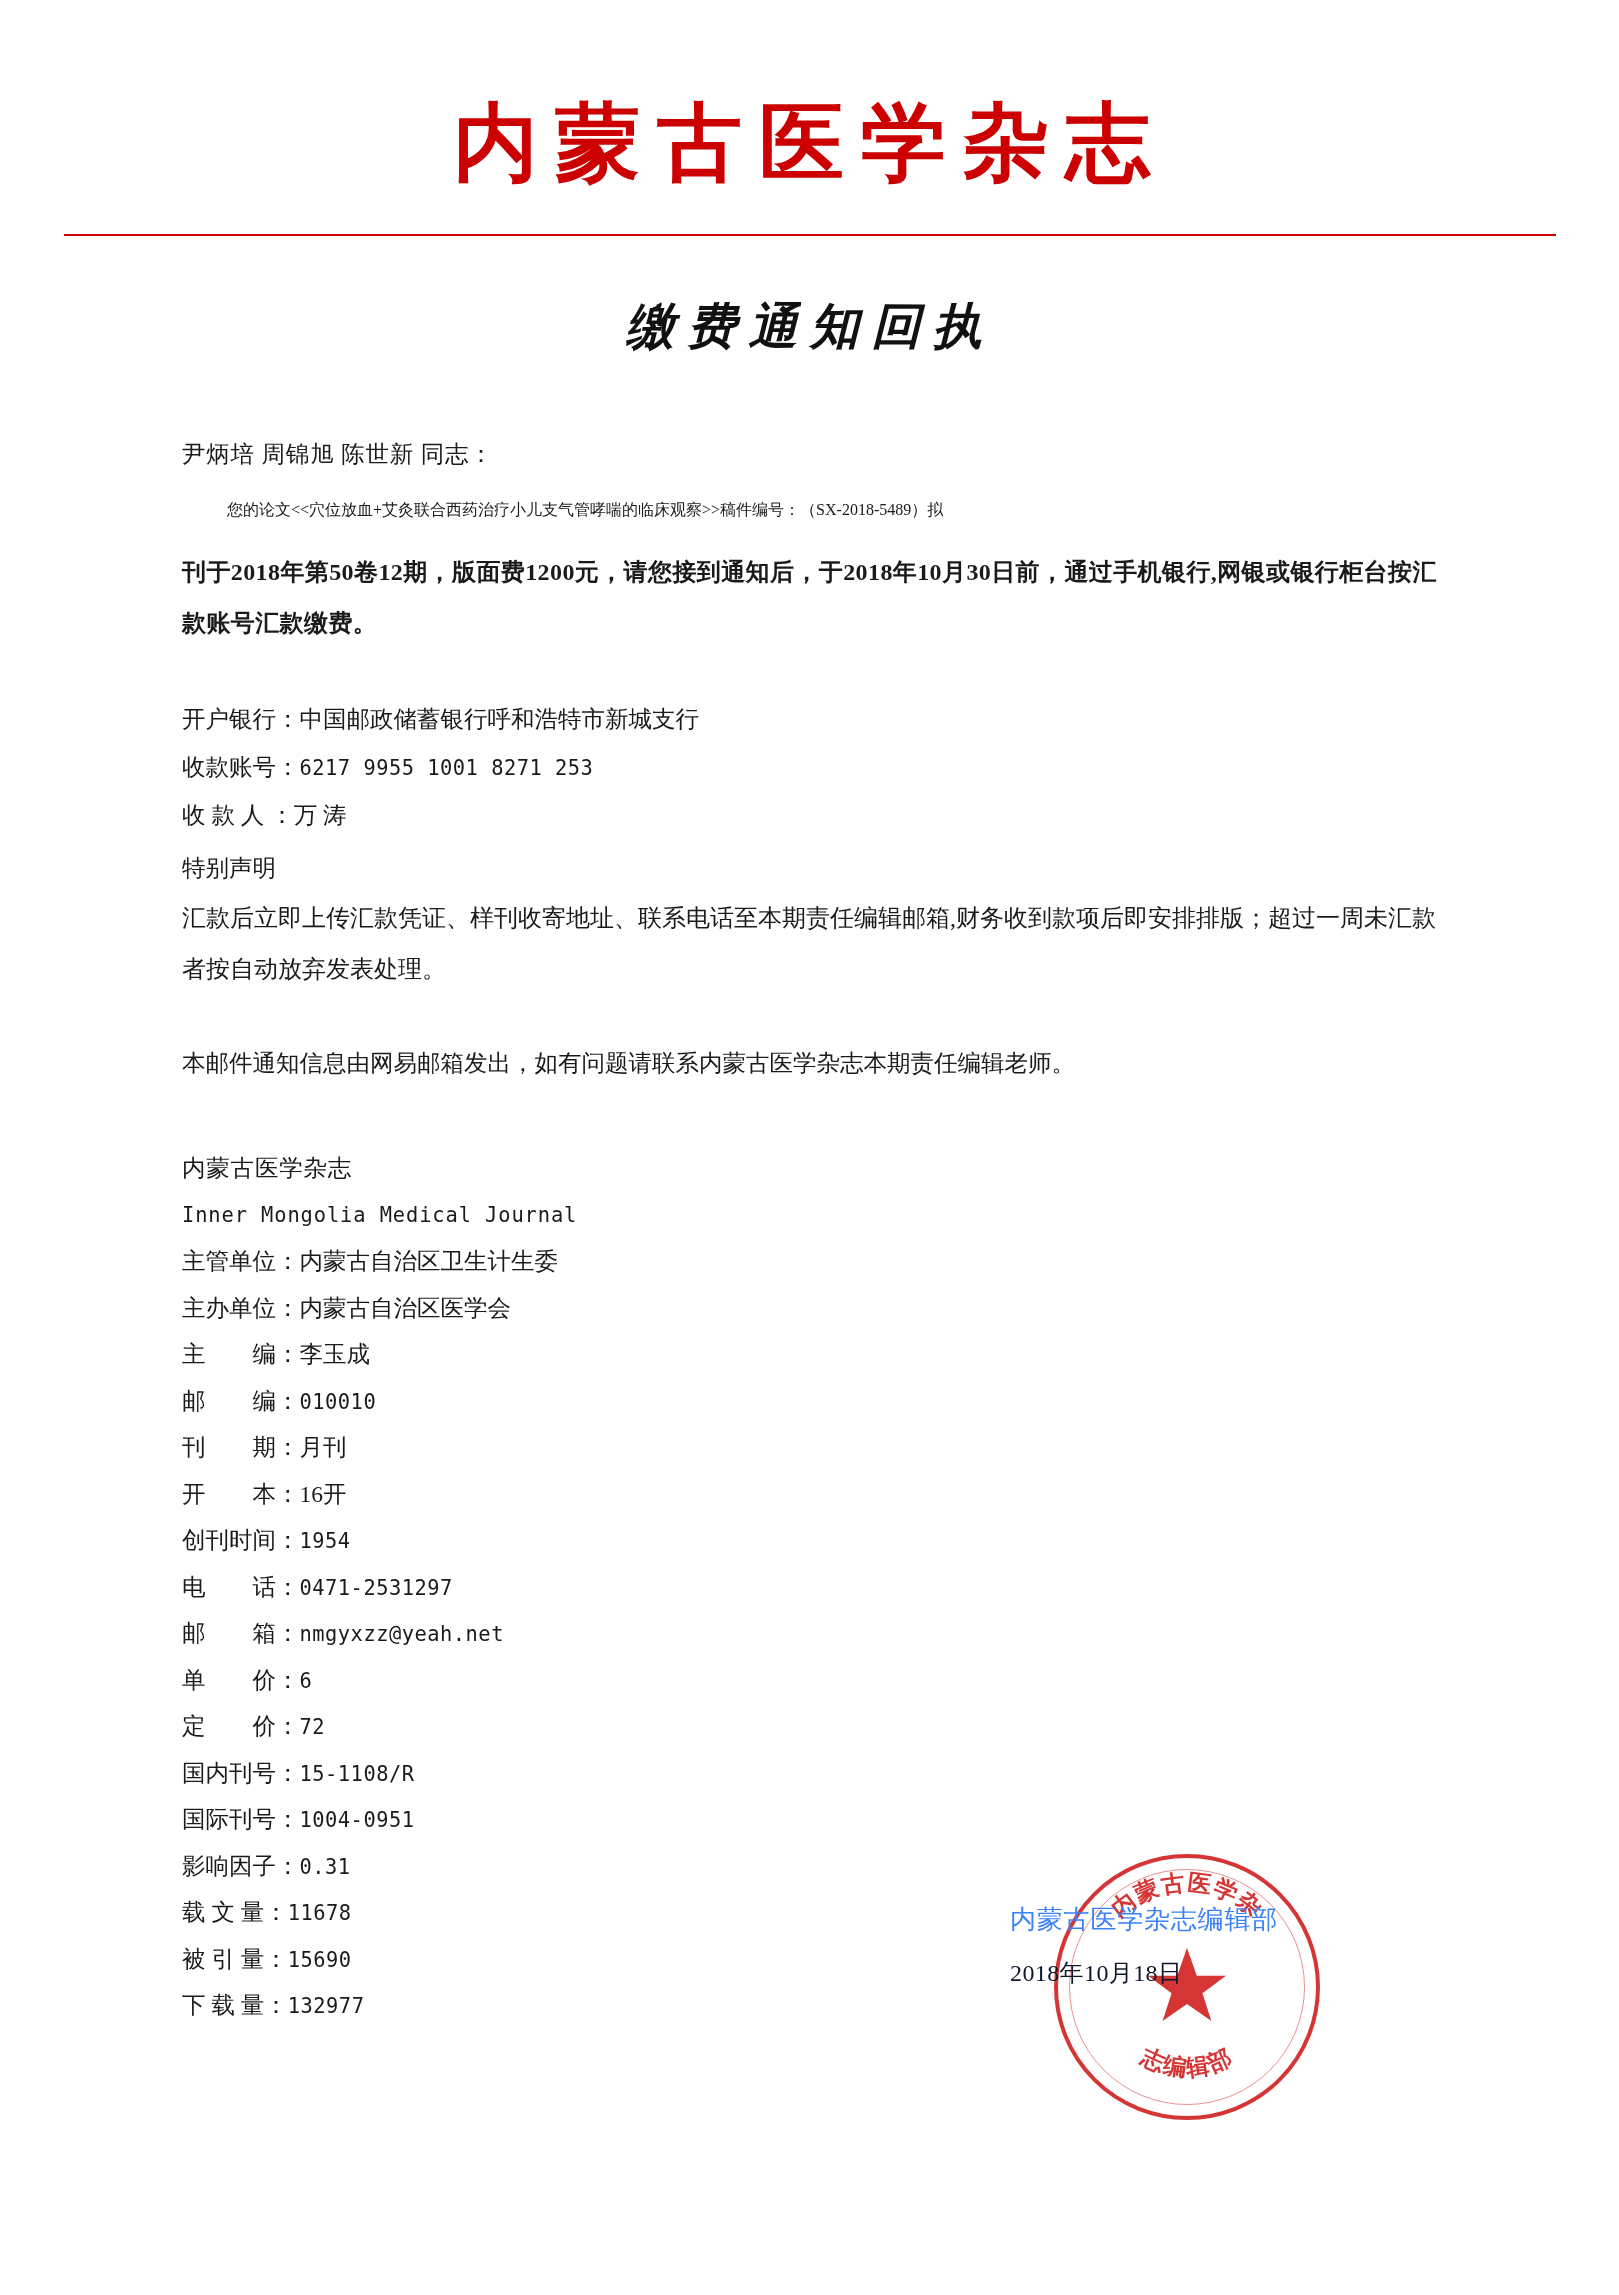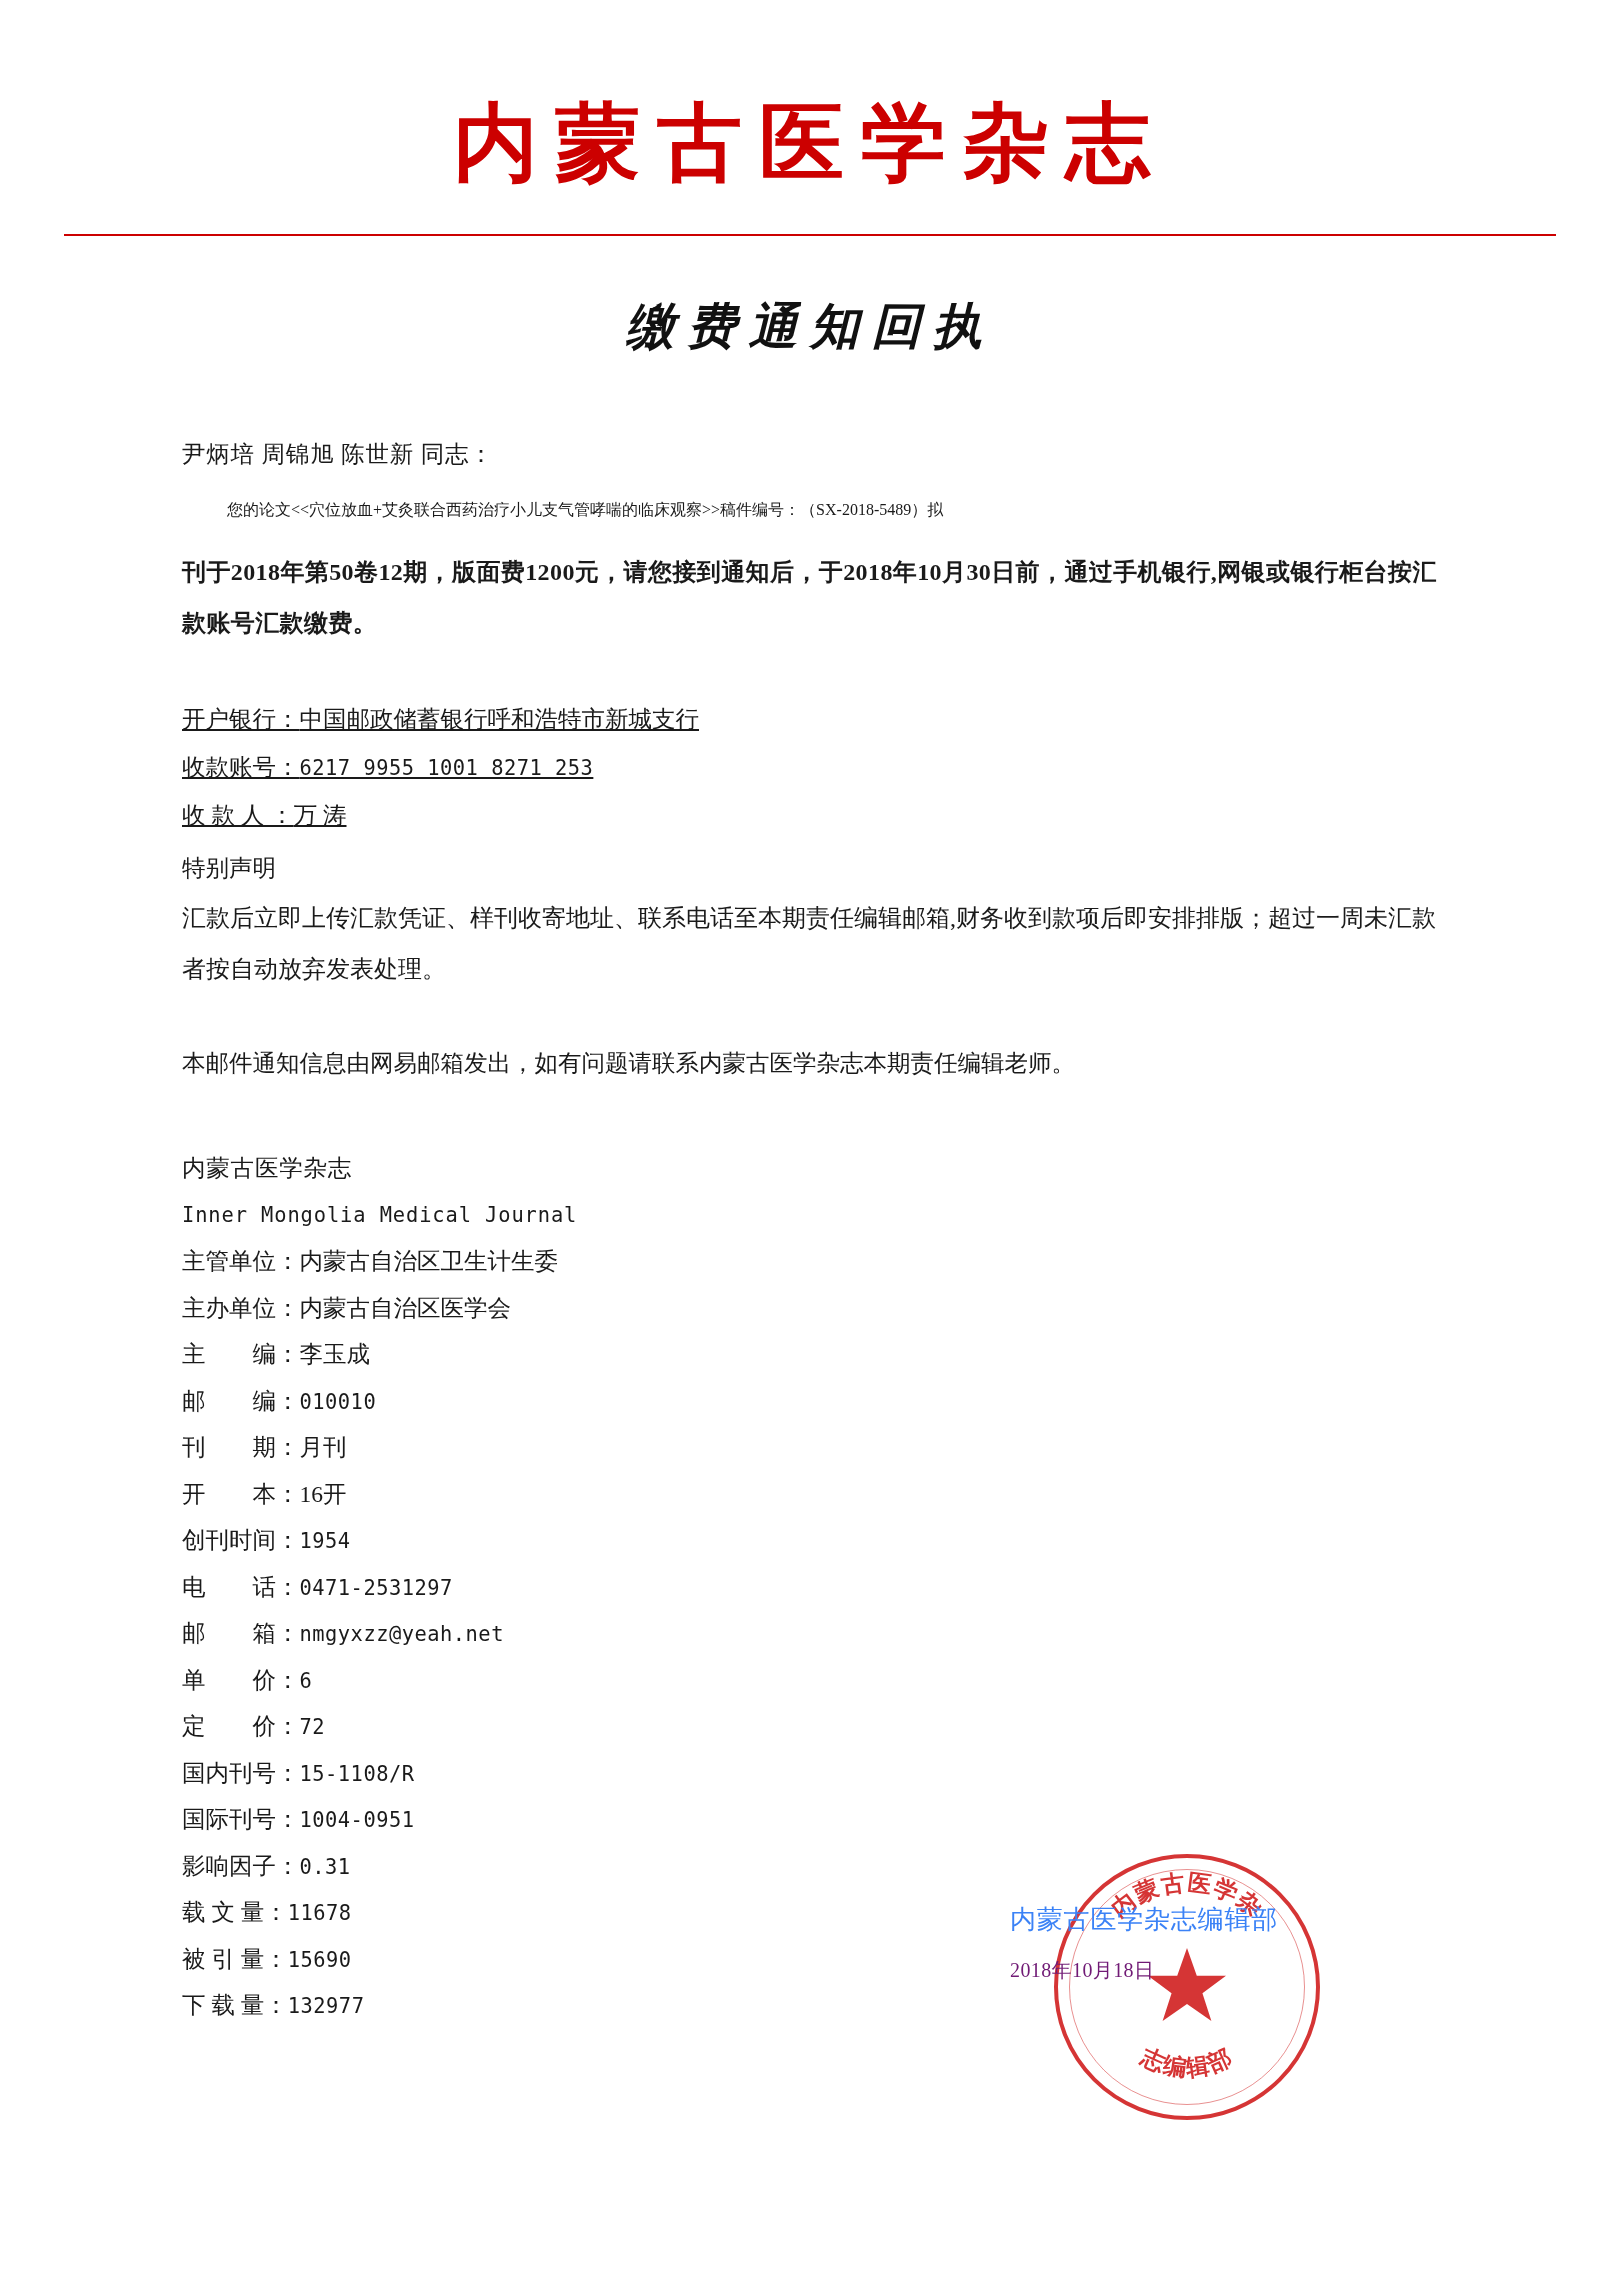--- a/index.html
+++ b/index.html
@@ -84,21 +84,20 @@
     font-weight: bold;
   }
 
   .bank-block {
     margin-top: 45px;
     font-size: 23.5px;
     line-height: 2.05;
   }
   .bank-block .row {
     white-space: nowrap;
-    text-decoration: underline;
   }
   .notice-block {
     margin-top: 4.7px;
     font-size: 23.5px;
     line-height: 2.1;
   }
   .notice-text {
     font-size: 24px;
     line-height: 2.1;
   }
@@ -146,22 +145,22 @@
     text-align: left;
   }
   .sign-line1 {
     color: #3b82f6;
     font-size: 26px;
     letter-spacing: 0.8px;
     white-space: nowrap;
   }
   .sign-line2 {
     margin-top: 20.4px;
-    color: #701a75;
-    font-size: 20px;
+    color: #0f172a;
+    font-size: 24px;
     letter-spacing: 0.4px;
     white-space: nowrap;
   }
 
   .stamp {
     position: absolute;
     left: 1054px;
     top: 1854px;
     width: 258px;
     height: 258px;

